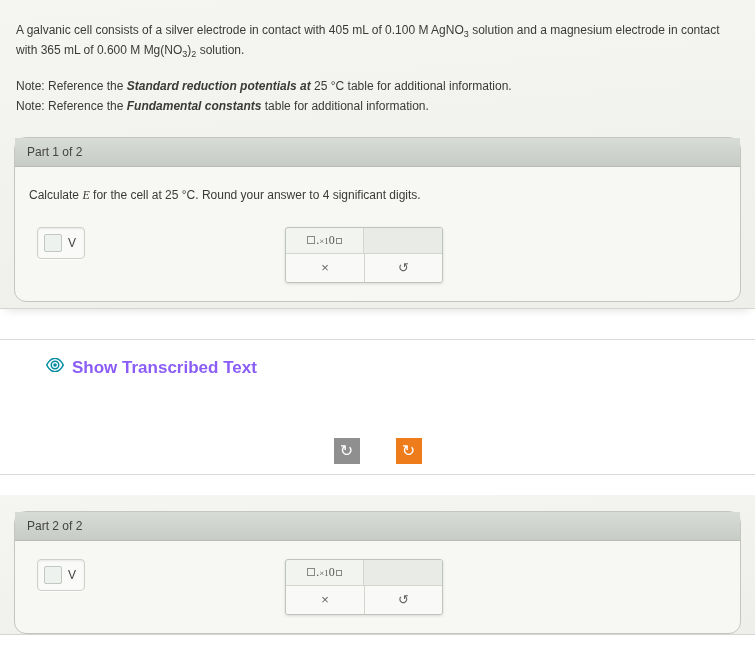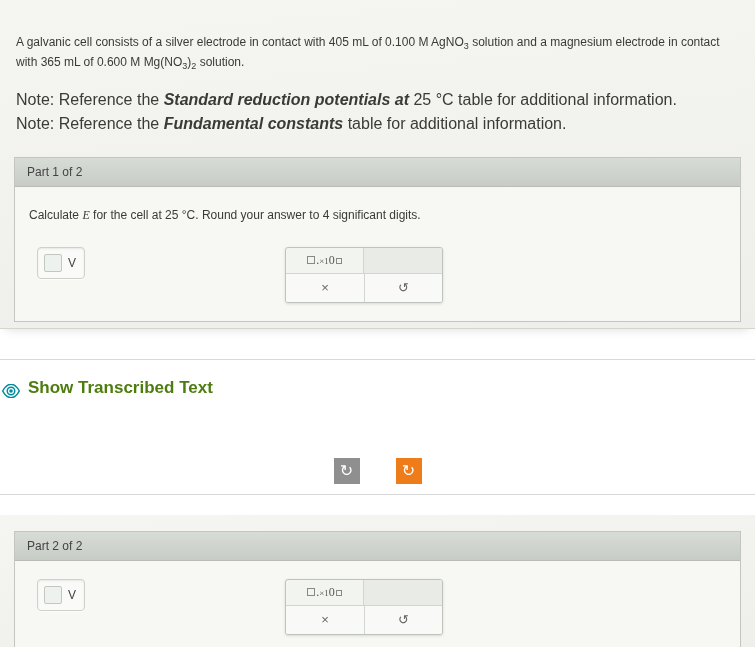--- a/index.html
+++ b/index.html
@@ -12,37 +12,37 @@
     }
     .panel {
       background: linear-gradient(175deg, #f5f5f2 0%, #eeeeeb 100%);
       border-bottom: 1px solid #d5d5d0;
       padding: 0;
     }
     .panel.shadow {
       box-shadow: 0 6px 10px -6px rgba(0,0,0,0.15);
     }
     .question-text {
-      padding: 32px 16px 14px 16px;
+      padding: 20px 16px 14px 16px;
       font-size: 12px;
       line-height: 1.7;
       color: #3a3a38;
     }
     .question-text .compound { white-space: nowrap; }
     sub, sup { font-size: 0.75em; line-height: 0; }
     .note {
       padding: 4px 16px 2px 16px;
-      font-size: 16px;
+      font-size: 12px;
       color: #3a3a38;
     }
     .note strong { font-style: italic; font-weight: bold; }
     .part-box {
       margin: 14px 14px 0 14px;
       border: 1px solid #c5c5bf;
-      border-radius: 0;
+      border-radius: 12px;
       background: #f7f7f4;
       padding-bottom: 18px;
     }
     .part-header {
       background: linear-gradient(#d8dcd7, #c8ccc6);
       border-bottom: 1px solid #b8bcb4;
       padding: 7px 12px;
       font-size: 12px;
       color: #444;
     }
@@ -133,26 +133,27 @@
       border:1px solid #888; margin:0 1px;
       vertical-align: baseline;
     }
     .spacer-hr {
       height: 1px;
       background: #d9d9d9;
       margin: 30px 0 0 0;
     }
     .show-transcribed {
       padding: 18px 2px 14px 2px;
-      color: #4d7c0f;
+      color: #8b5cf6;
       font-weight: 600;
       font-size: 17px;
       display: flex;
-      align-items: flex-end;
+      align-items: flex-start;
       gap: 8px;
+      margin-left: 44px;
     }
     .eye-icon svg { display:block; }
     .center-buttons {
       display: flex;
       justify-content: center;
       gap: 36px;
       padding: 46px 0 10px 0;
       border-bottom: 1px solid #d9d9d9;
     }
     .sq-btn {

